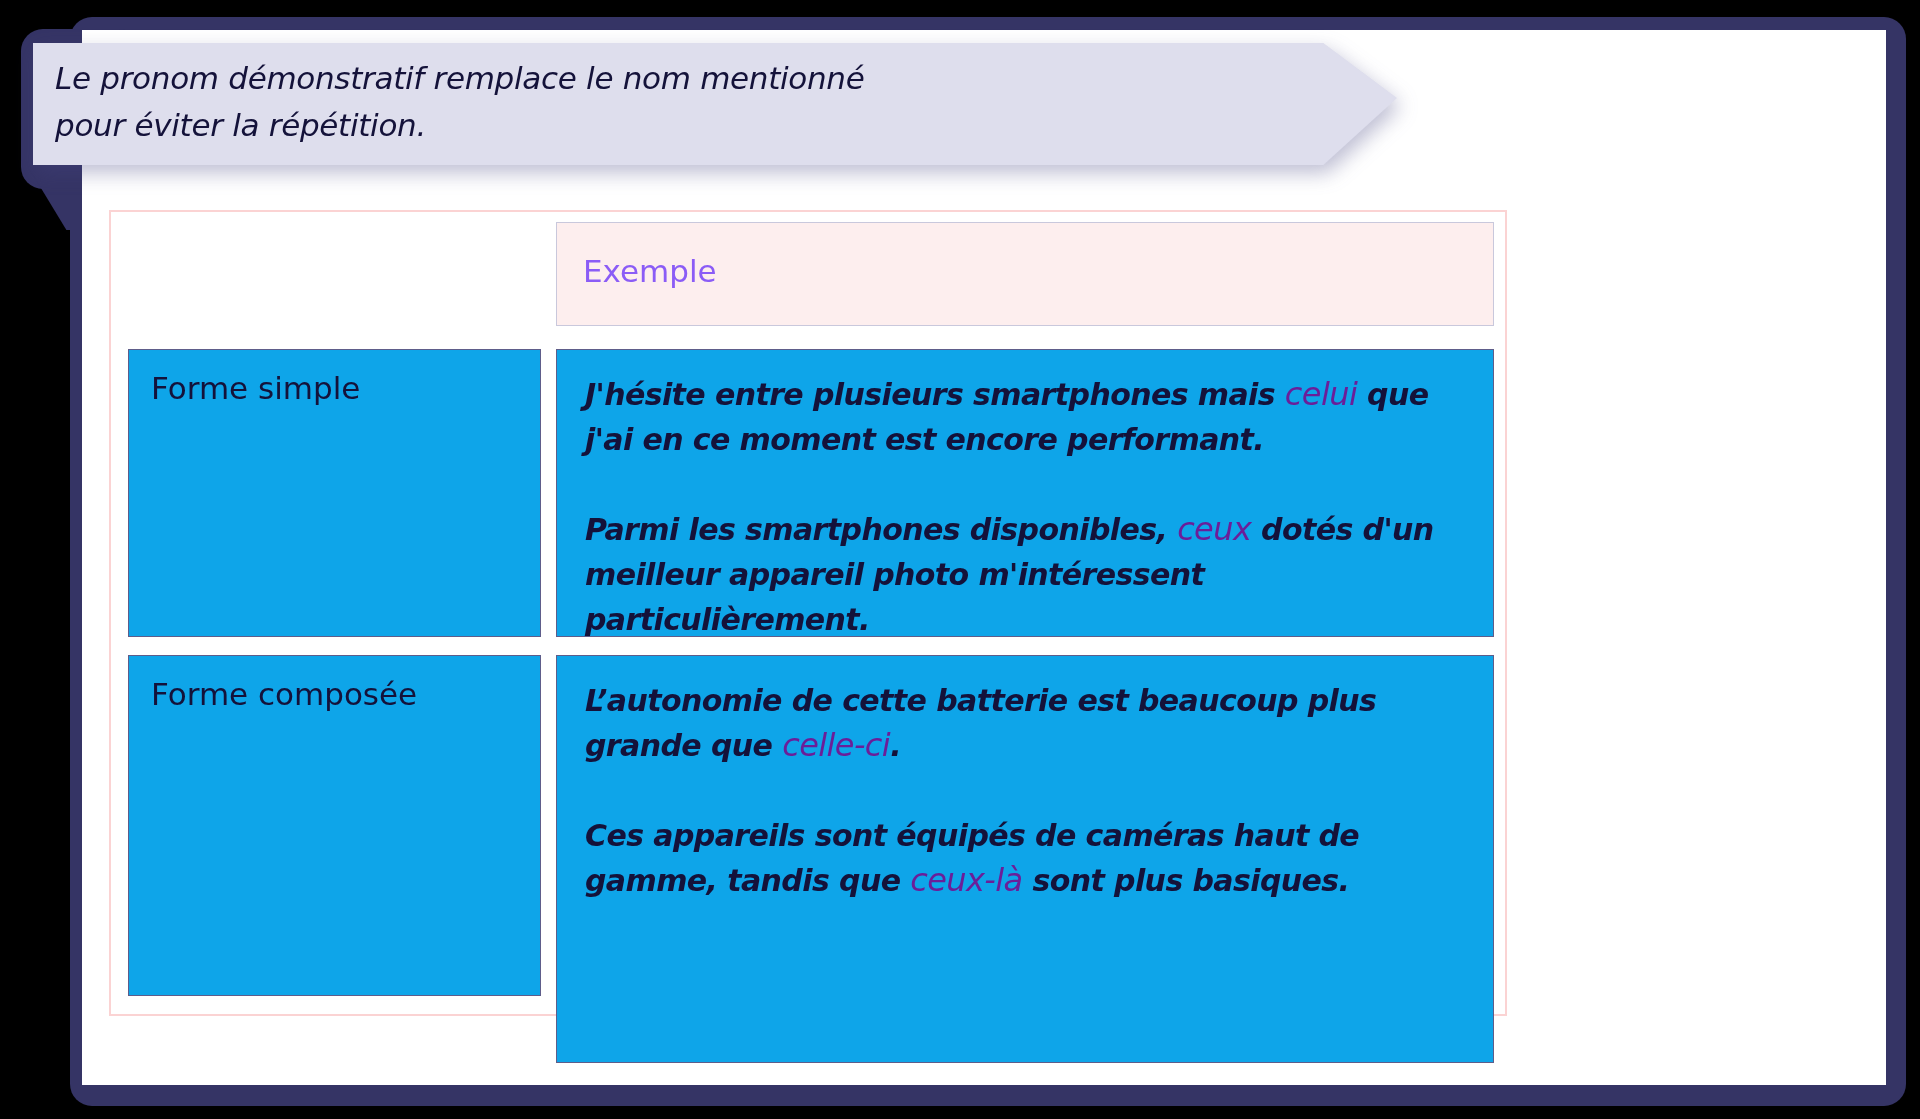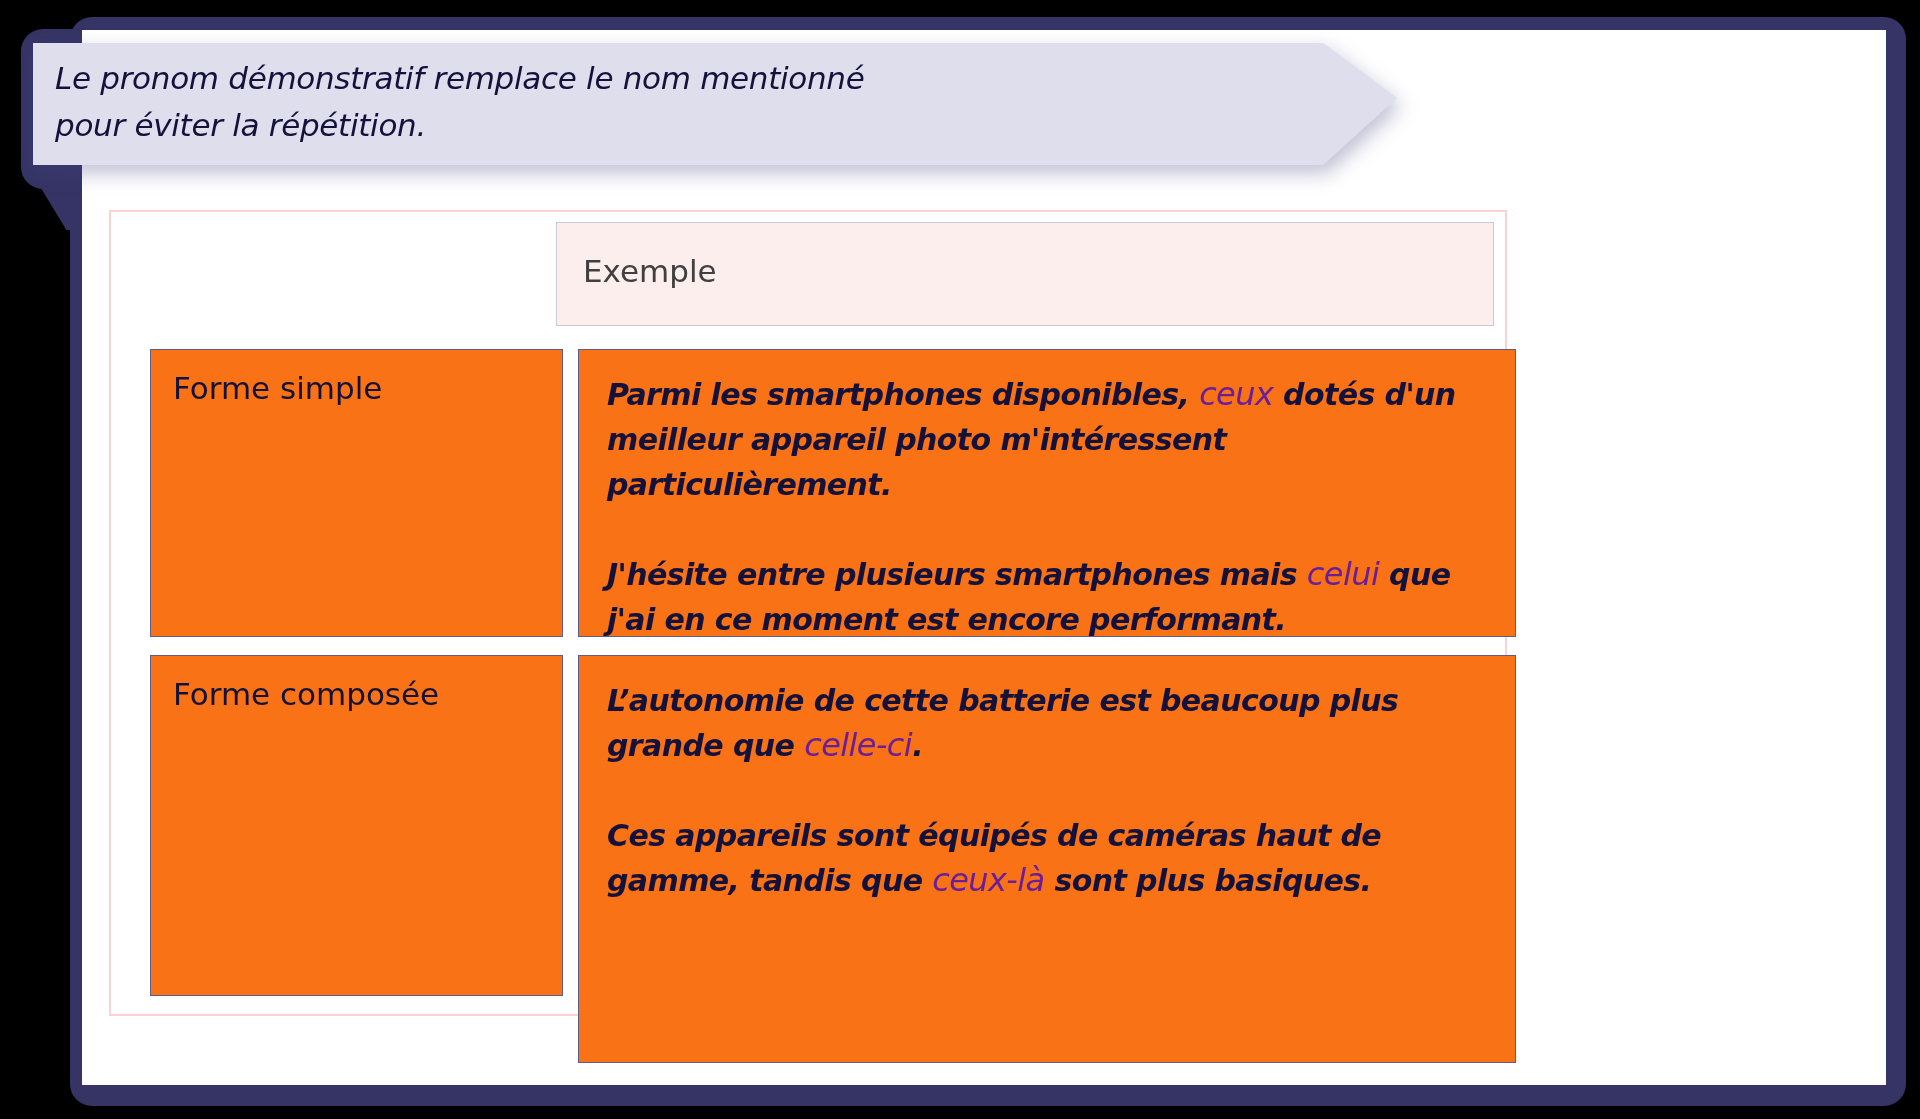--- a/index.html
+++ b/index.html
@@ -64,36 +64,35 @@
     position: absolute;
     left: 109px; top: 210px;
     width: 1398px; height: 806px;
     border: 2px solid #fbd3d3;
     box-sizing: border-box;
   }
   .cell {
     position: absolute;
     box-sizing: border-box;
     border: 1.5px solid #5e5d8a;
-    background: #f97316;
-    margin-left: 22px;
+    background: #0ea5e9;
   }
   .header-cell {
     position: absolute;
     left: 556px; top: 222px;
     width: 938px; height: 104px;
     box-sizing: border-box;
     background: #fdeeee;
     border: 1.5px solid #c9c8dc;
   }
   .header-label {
     position: absolute;
     left: 26px; top: 30px;
     font-size: 31px;
-    color: #404040;
+    color: #8b5cf6;
   }
   .form-title {
     position: absolute;
     left: 22px; top: 20px;
     font-size: 31px;
     color: #14123a;
   }
   .attention {
     position: absolute;
     left: 22px; top: 100px;
@@ -138,22 +137,22 @@
 
 <div class="header-cell">
   <span class="header-label">Exemple</span>
 </div>
 
 <div class="cell" style="left:128px; top:349px; width:413px; height:288px;">
   <span class="form-title">Forme simple</span>
 </div>
 <div class="cell" style="left:556px; top:349px; width:938px; height:288px;">
   <div class="example">
+    <p><span>J'hésite entre plusieurs smartphones mais </span><span class="hl">celui</span><span> que j'ai en ce moment est encore performant.</span></p>
     <p><span>Parmi les smartphones disponibles, </span><span class="hl">ceux</span><span> dotés d'un meilleur appareil photo m'intéressent  particulièrement.</span></p>
-    <p><span>J'hésite entre plusieurs smartphones mais </span><span class="hl">celui</span><span> que j'ai en ce moment est encore performant.</span></p>
   </div>
 </div>
 
 <div class="cell" style="left:128px; top:655px; width:413px; height:341px;padding-left:8px;">
   <span class="form-title">Forme composée</span>
 </div>
 <div class="cell" style="left:556px; top:655px; width:938px; height:408px;">
   <div class="example">
     <p><span>L’autonomie de cette batterie est beaucoup plus grande que </span><span class="hl">celle-ci</span><span>.</span></p>
     <p><span>Ces appareils sont équipés de caméras haut de gamme, tandis que </span><span class="hl">ceux-là</span><span> sont plus basiques.</span></p>

